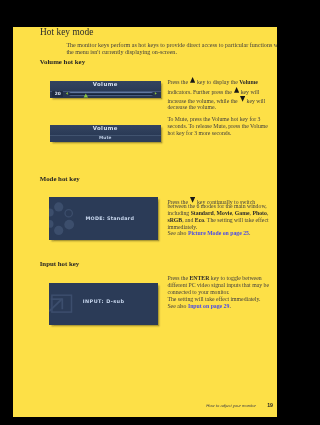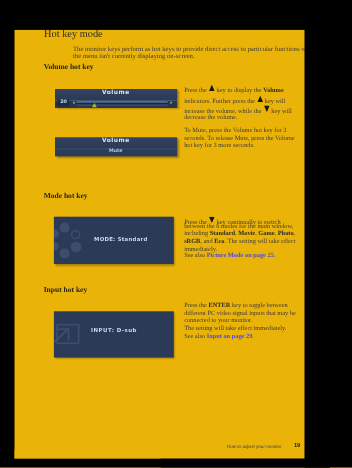--- a/index.html
+++ b/index.html
@@ -1,19 +1,19 @@
 <!DOCTYPE html>
 <html><head>
 <meta charset="utf-8">
 <title>Hot key mode</title>
 <style>
   html,body{margin:0;padding:0;}
   body{width:300px;height:425px;background:#000;overflow:hidden;
        font-family:"Liberation Serif",serif;}
-  #page{position:absolute;left:13px;top:27px;width:264px;height:390px;background:#eab308;}
+  #page{position:absolute;left:13px;top:27px;width:264px;height:390px;background:#fde047;}
   .blk-l{position:absolute;left:0;top:0;width:13px;height:409px;background:#000;}
   .blk-t{position:absolute;left:0;top:0;width:300px;height:27px;background:#000;}
   .blk-r{position:absolute;left:277px;top:0;width:23px;height:425px;background:#000;}
   .blk-b{position:absolute;left:146px;top:417px;width:154px;height:8px;background:#000;}
 
   .title{position:absolute;left:27px;top:0.3px;font-size:9.4px;font-weight:400;
          color:#2b2b2b;letter-spacing:0.02px;white-space:nowrap;}
   .intro{position:absolute;left:26.7px;top:0;width:264px;height:0;}
   .intro .rl2{position:absolute;left:26.7px;white-space:nowrap;font-size:6.07px;
          line-height:6.07px;color:#403d3d;}

